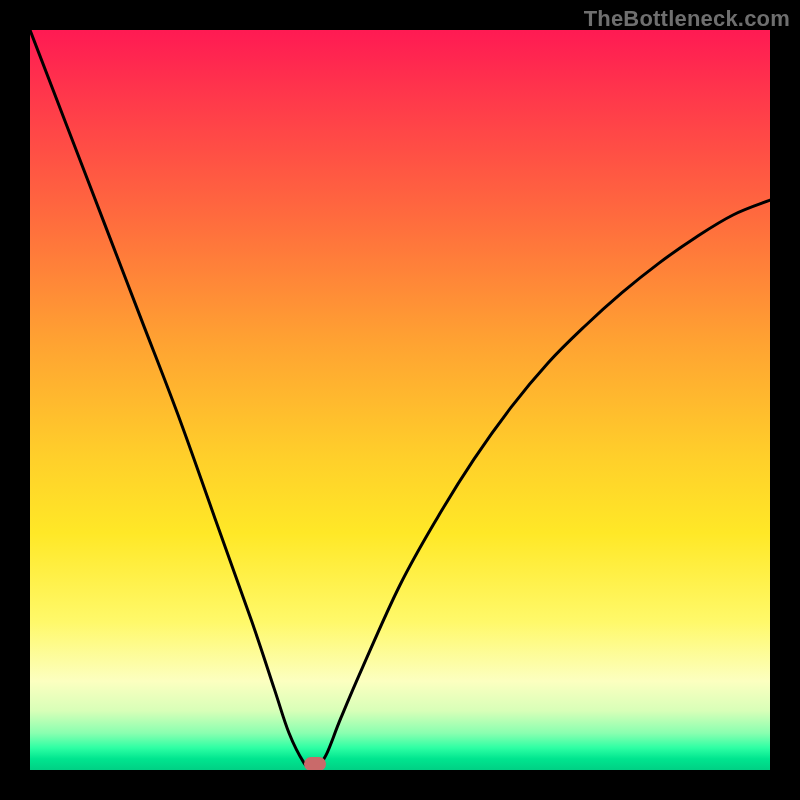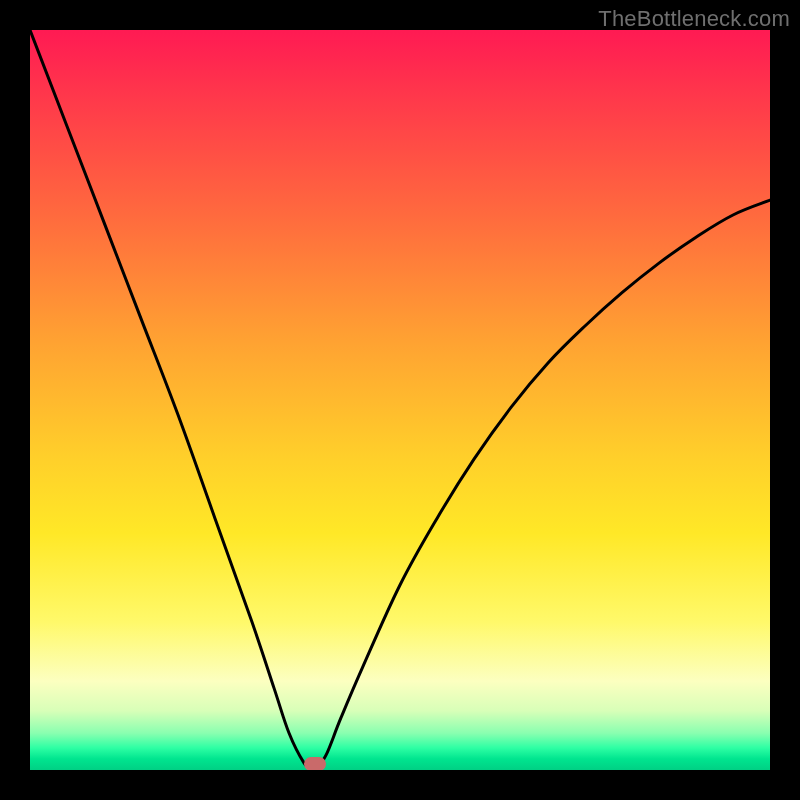--- a/index.html
+++ b/index.html
@@ -9,20 +9,21 @@
     height: 800px;
     background: #000;
     overflow: hidden;
     font-family: Arial, Helvetica, sans-serif;
   }
   .frame {
     position: absolute;
     left: 0; top: 0;
     width: 800px; height: 800px;
     background: #000;
+    font-weight: bold;
   }
   .plot {
     position: absolute;
     left: 30px;
     top: 30px;
     width: 740px;
     height: 740px;
     overflow: hidden;
   }
   

